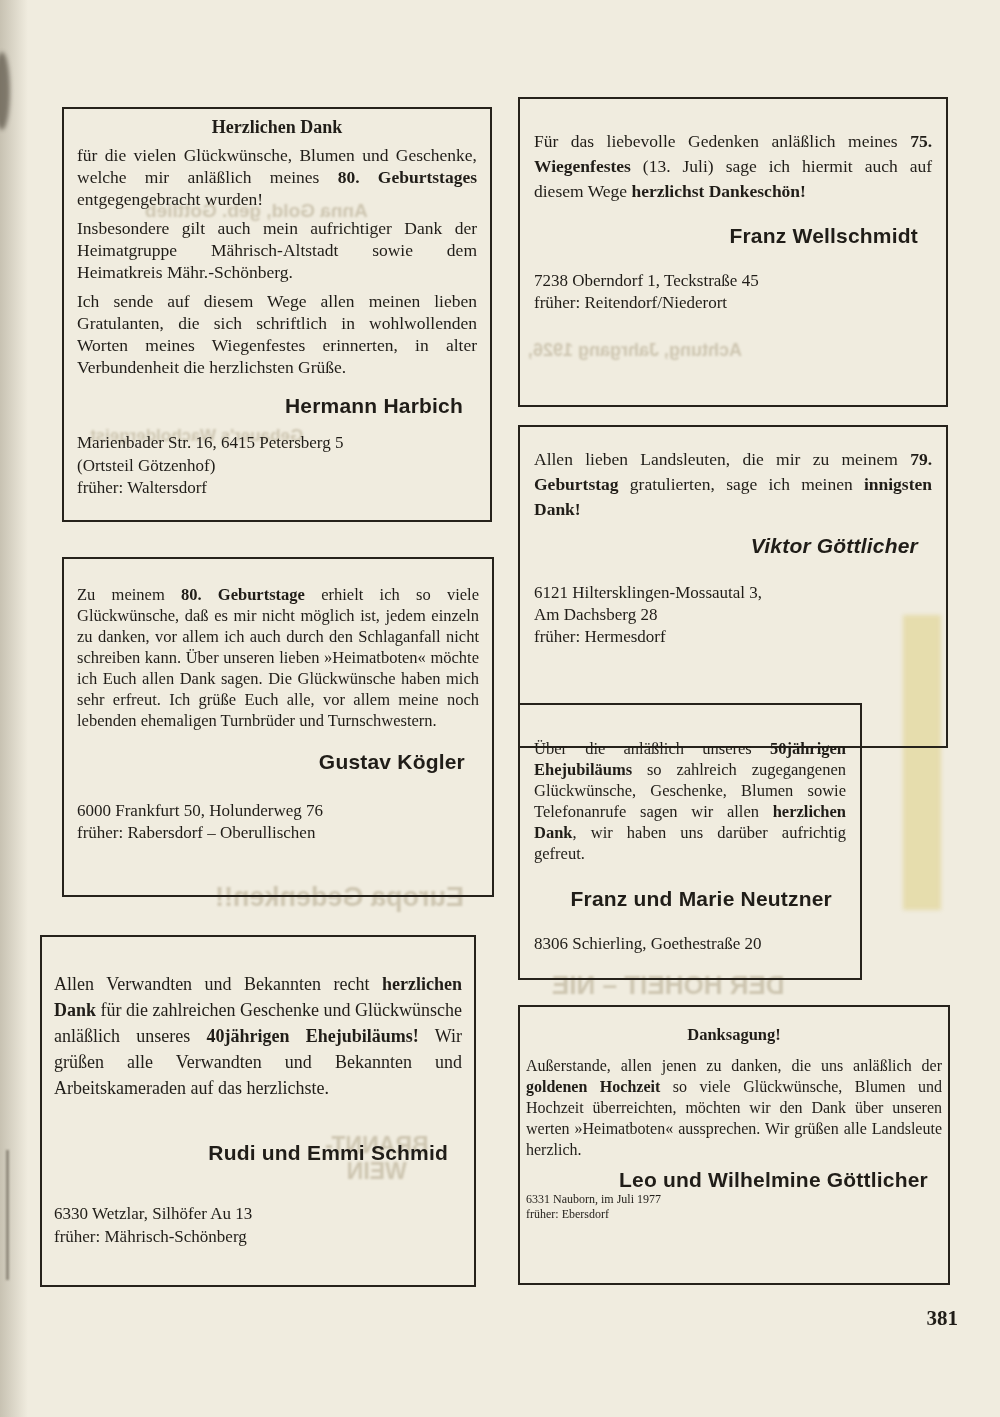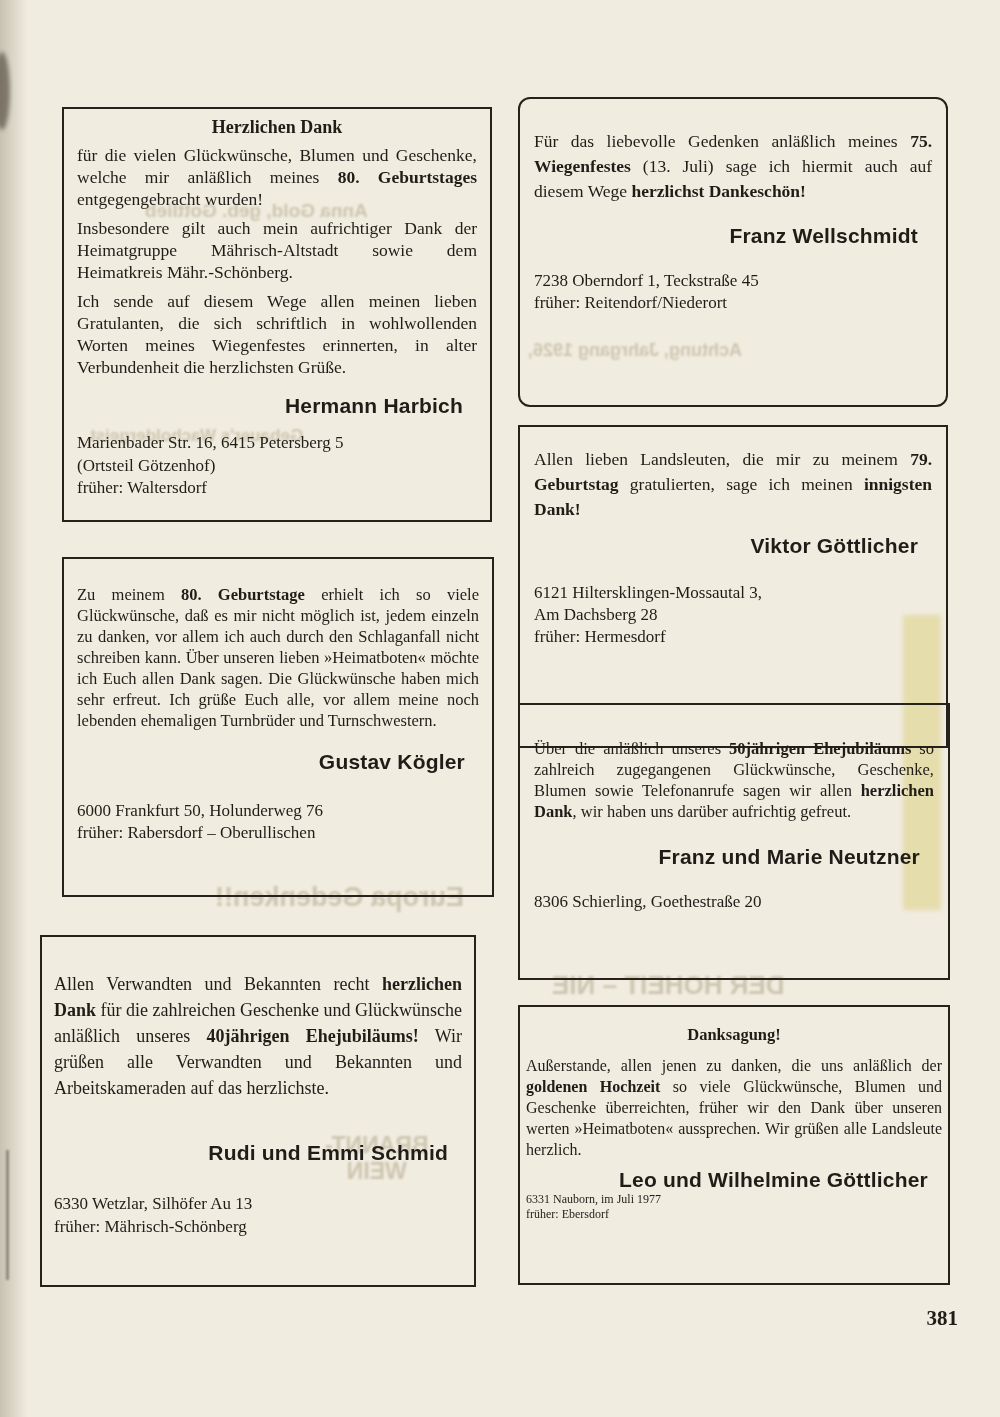--- a/index.html
+++ b/index.html
@@ -77,39 +77,39 @@
   }
   .box-address {
     font-size:17px;
     line-height:1.3;
     margin-top:14px;
   }
 
   .box-l1 { left:62px;  top:107px;  width:430px; height:415px; padding:8px 13px; }
   .box-l2 { left:62px;  top:557px;  width:432px; height:340px; padding:26px 13px; }
   .box-l3 { left:40px;  top:935px;  width:436px; height:352px; padding:34px 12px; }
-  .box-r1 { left:518px; top:97px;   width:430px; height:310px; padding:30px 14px;border-radius:12px; }
+  .box-r1 { left:518px; top:97px;   width:430px; height:310px; padding:30px 14px; }
   .box-r2 { left:518px; top:425px;  width:430px; height:323px; padding:20px 14px; }
-  .box-r3 { left:518px; top:703px;  width:432px; height:277px; padding:34px 14px; }
+  .box-r3 { left:518px; top:703px;  width:344px; height:277px; padding:34px 14px; }
   .box-r4 { left:518px; top:1005px; width:432px; height:280px; padding:14px 6px; }
 
   .box-l2 .box-body p { font-size:16.5px; line-height:1.27; }
   .box-l2 .box-name   { margin-top:18px; }
   .box-l2 .box-address{ margin-top:26px; }
 
   .box-l3 .box-body p { font-size:18px; line-height:1.45; }
   .box-l3 .box-name   { margin-top:40px; }
-  .box-l3 .box-address{ margin-top:28px; }
+  .box-l3 .box-address{ margin-top:38px; }
 
   .box-r1 .box-body p { line-height:1.42; }
   .box-r1 .box-name   { margin-top:20px; }
   .box-r1 .box-address{ margin-top:22px; }
 
   .box-r2 .box-body p { line-height:1.42; }
-  .box-r2 .box-name   { margin-top:12px; }
+  .box-r2 .box-name   { margin-top:12px;font-style:italic; }
   .box-r2 .box-address{ margin-top:24px; }
 
   .box-r3 .box-body p { font-size:16.5px; line-height:1.27; }
   .box-r3 .box-name   { margin-top:22px; }
   .box-r3 .box-address{ margin-top:22px; }
 
   .box-r4 .box-title  { font-size:16.5px; margin-top:4px; margin-bottom:10px; }
   .box-r4 .box-body p { font-size:16px; line-height:1.32; }
   .box-r4 .box-name   { margin-top:0; }
   .box-r4 .box-address{ font-size:12px; margin-top:0; }
@@ -203,21 +203,21 @@
     </div>
   <div class="box-name">Franz und Marie Neutzner</div>
   <div class="box-address">
       <div>8306 Schierling, Goethestraße 20</div>
     </div>
 </div>
 
 <div class="box box-r4">
   <div class="box-title">Danksagung!</div>
   <div class="box-body">
-      <p><span>Außerstande, allen jenen zu danken, die uns anläßlich der </span><span class="b">goldenen Hochzeit</span><span> so viele Glückwünsche, Blumen und Geschenke überreichten, früher wir den Dank über unseren werten »Heimatboten« aussprechen. Wir grüßen alle Landsleute herzlich.</span></p>
+      <p><span>Außerstande, allen jenen zu danken, die uns anläßlich der </span><span class="b">goldenen Hochzeit</span><span> so viele Glückwünsche, Blumen und Hochzeit überreichten, möchten wir den Dank über unseren werten »Heimatboten« aussprechen. Wir grüßen alle Landsleute herzlich.</span></p>
     </div>
   <div class="box-name">Leo und Wilhelmine Göttlicher</div>
   <div class="box-address">
       <div>6331 Nauborn, im Juli 1977</div>
       <div>früher: Ebersdorf</div>
     </div>
 </div>
 
 <div class="page-number">381</div>
 

